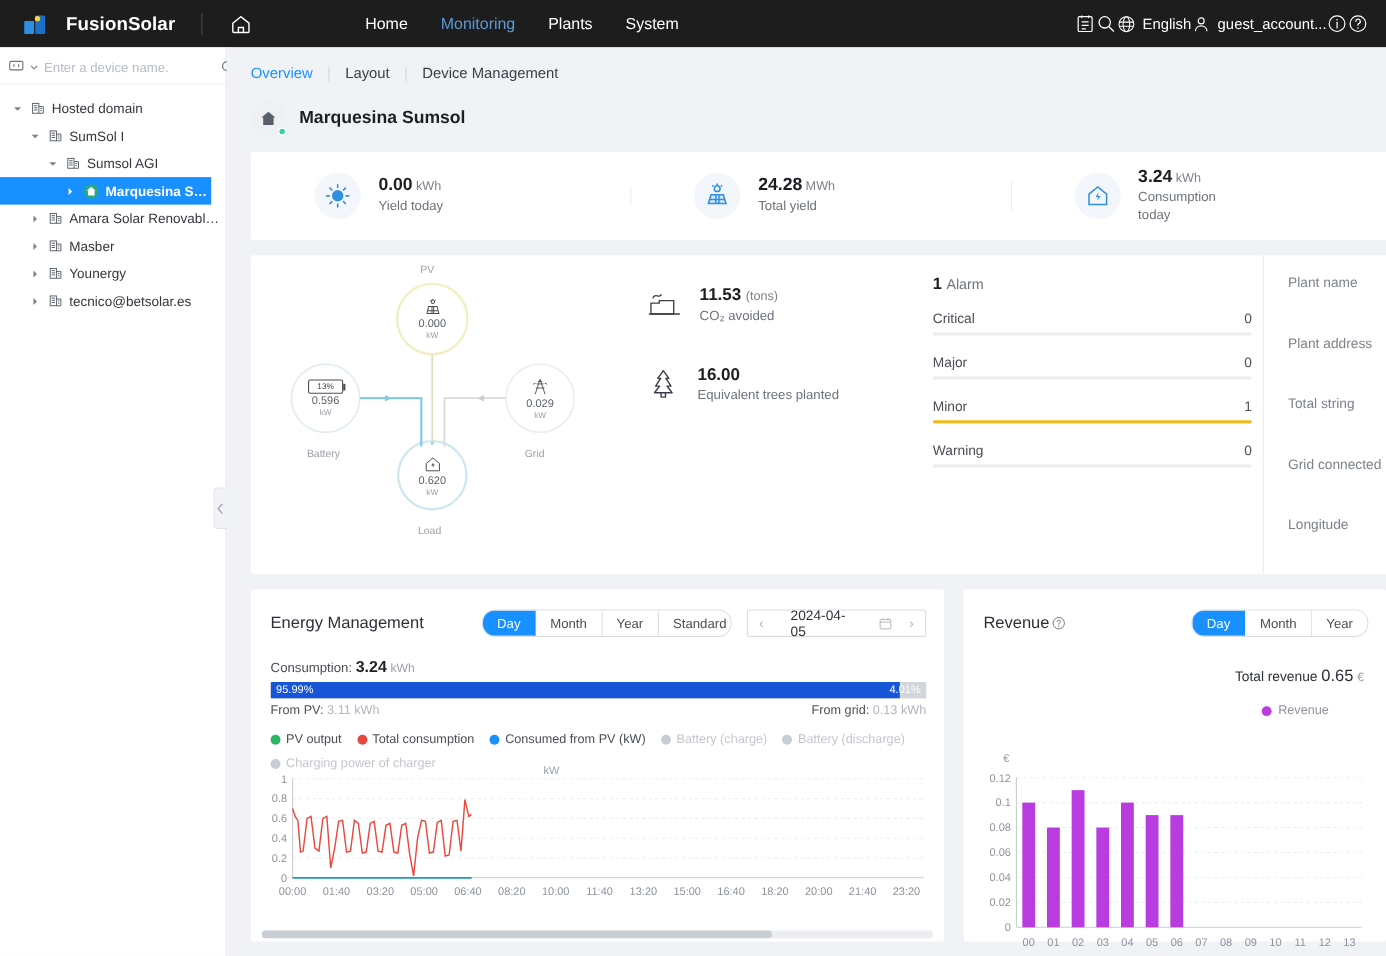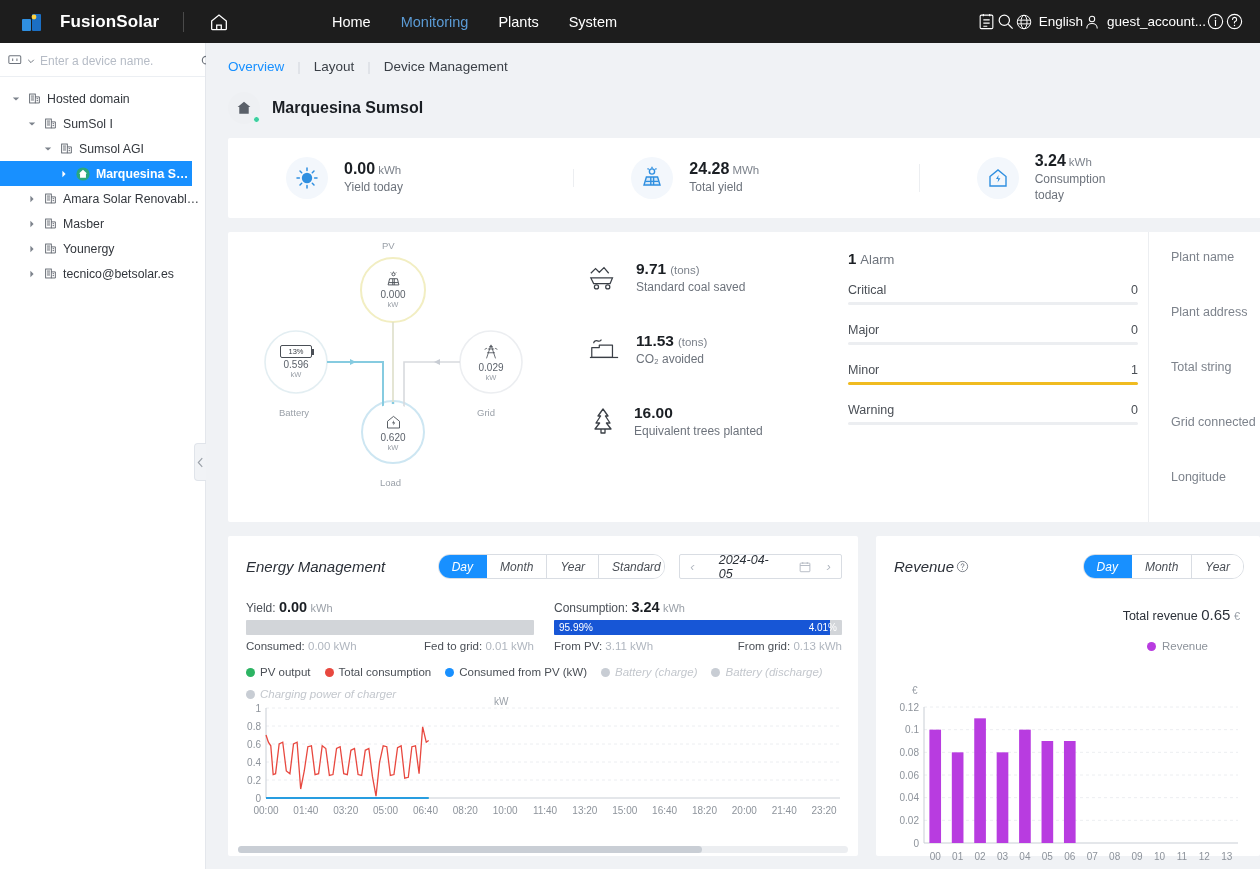--- a/index.html
+++ b/index.html
@@ -107,21 +107,21 @@
 
   
   .rinfo { flex: 1; padding: 18px 0 0 22px; border-left: 1px solid #eceef1; display: flex; flex-direction: column; gap: 41px; overflow: hidden; }
   .ri { font-size: 12.5px; color: #7d838c; white-space: nowrap; }
 
   
   .bottom { display: flex; gap: 18px; margin-left: 22px; margin-top: 14px; }
   .panel { background: #fff; border-radius: 2px; height: 320px; position: relative; }
   .p-energy { width: 636px; }
   .p-revenue { width: 576px; }
-  .p-head { display: flex; align-items: center; padding: 18px 16px 0 18px; font-style: italic; }
+  .p-head { display: flex; align-items: center; padding: 18px 16px 0 18px; }
   .p-title { font-size: 15px; color: #2b3038; }
   .seg { display: flex; border: 1px solid #d9dde3; border-radius: 12px; overflow: hidden; height: 25px; }
   .seg div { padding: 0 13px; font-size: 12px; color: #4a4f56; display: flex; align-items: center; cursor: pointer; border-right: 1px solid #d9dde3; background: #fff; }
   .seg div:last-child { border-right: none; }
   .seg div.on { background: #1890ff; color: #fff; border-color: #1890ff; }
   .datepick { display: flex; align-items: center; border: 1px solid #d9dde3; height: 25px; border-radius: 2px; margin-left: 14px; }
   .dp-arrow { width: 26px; display: flex; align-items: center; justify-content: center; color: #b0b6bf; cursor: pointer; font-size: 13px; }
   .dp-val { font-size: 12.5px; color: #2b3038; padding: 0 14px; }
   .dp-cal { width: 24px; display: flex; align-items: center; justify-content: center; cursor: pointer; }
 
@@ -133,21 +133,21 @@
   .pbar { height: 15px; background: #d2d5d9; display: flex; align-items: center; border-radius: 1px; overflow: hidden; position: relative; }
   .pbar .fill { height: 100%; background: #1756d6; display: flex; align-items: center; }
   .pbar .pl { font-size: 10px; color: #fff; padding-left: 5px; }
   .pbar .pr { font-size: 10px; color: #fff; position: absolute; right: 5px; }
   .pbar.grey .pl, .pbar.grey .pr { color: #bdc1c6; }
   .stat-bot { display: flex; justify-content: space-between; font-size: 11.5px; color: #4a4f56; margin-top: 5px; }
   .stat-bot .muted { color: #b0b6bf; }
 
   .legend { display: flex; flex-wrap: wrap; gap: 10px 14px; padding: 14px 16px 0 18px; }
   .lg { display: flex; align-items: center; gap: 5px; font-size: 11.5px; color: #4a4f56; cursor: pointer; }
-  .lg.off { color: #c3c7cd; font-style: italic; }
+  .lg.off { color: #c3c7cd; }
   .dot { width: 9px; height: 9px; border-radius: 50%; }
 
   .chartbox { position: relative; padding: 0 10px 0 0; }
   .axis-unit { font-size: 10px; color: #9aa0a8; position: absolute; }
   .tick { font-size: 10px; fill: #8d939b; font-family: "Liberation Sans", sans-serif; }
 
   .scrollbar { position: absolute; left: 10px; right: 10px; bottom: 3px; height: 7px; background: #eceef1; border-radius: 4px; }
   .scrollbar .thumb { height: 100%; background: #c9ced5; border-radius: 4px; width: 76%; }
 
   .revtotal { position: absolute; right: 20px; top: 70px; font-size: 12.5px; color: #2b3038; }
@@ -490,34 +490,20 @@
           <span class="fn-val">0.620</span>
           <span class="fn-unit">kW</span>
         </div>
         <span class="fn-cap" style="left:152px;top:245px">Load</span>
       </div>
 
       <div class="envs">
         <div class="env">
           <span class="ico">
             <svg width="32" height="30" viewBox="0 0 34 30" fill="none" stroke="#3a3f46" stroke-width="1.3">
-              <path d="M3 11l5-5 4 4 5-5 5 6"></path>
-                <path d="M3 16h23l-2.5 6H6L3 16z"></path>
-              <circle cx="9" cy="25.5" r="2.2"></circle>
-                <circle cx="21" cy="25.5" r="2.2"></circle>
-            </svg>
-          </span>
-          <div>
-            <div><span class="env-val">9.71</span><span class="env-unit">(tons)</span></div>
-            <div class="env-lbl">Standard coal saved</div>
-          </div>
-        </div>
-        <div class="env">
-          <span class="ico">
-            <svg width="32" height="30" viewBox="0 0 34 30" fill="none" stroke="#3a3f46" stroke-width="1.3">
               <path d="M6 9c0-2.2 2-3.2 4-2.6 2 .6 4 .2 4-1.4"></path>
               <path d="M4 24V13.5h8V11h14v13H4z" stroke-linejoin="round"></path>
                 <path d="M2 24h30"></path>
             </svg>
           </span>
           <div>
             <div><span class="env-val">11.53</span><span class="env-unit">(tons)</span></div>
             <div class="env-lbl">CO₂ avoided</div>
           </div>
         </div>
@@ -596,35 +582,20 @@
               <svg width="12" height="12" viewBox="0 0 16 16" fill="none" stroke="#b0b6bf" stroke-width="1.2">
                 <rect x="1.5" y="2.8" width="13" height="11.5" rx="1"></rect>
                   <path d="M1.5 6h13M5 1.5v2.4M11 1.5v2.4"></path>
               </svg>
             </span>
             <span class="dp-arrow">›</span>
           </div>
         </div>
 
         <div class="stats">
-          <div class="stat">
-            <div class="stat-top"><span>Yield:</span>
-              <b>0.00</b>
-              <span class="u">kWh</span></div>
-            <div class="pbar grey">
-              <span class="pl"></span>
-              <span class="pr"></span>
-            </div>
-            <div class="stat-bot">
-              <span><span>Consumed:</span>
-                <span class="muted">0.00 kWh</span></span>
-              <span><span>Fed to grid:</span>
-                <span class="muted">0.01 kWh</span></span>
-            </div>
-          </div>
           <div class="stat">
             <div class="stat-top"><span>Consumption:</span>
               <b>3.24</b>
               <span class="u">kWh</span></div>
             <div class="pbar">
               <span class="fill" id="consFill" style="width:95.99%">
                 <span class="pl">95.99%</span>
               </span>
               <span class="pr">4.01%</span>
             </div>

